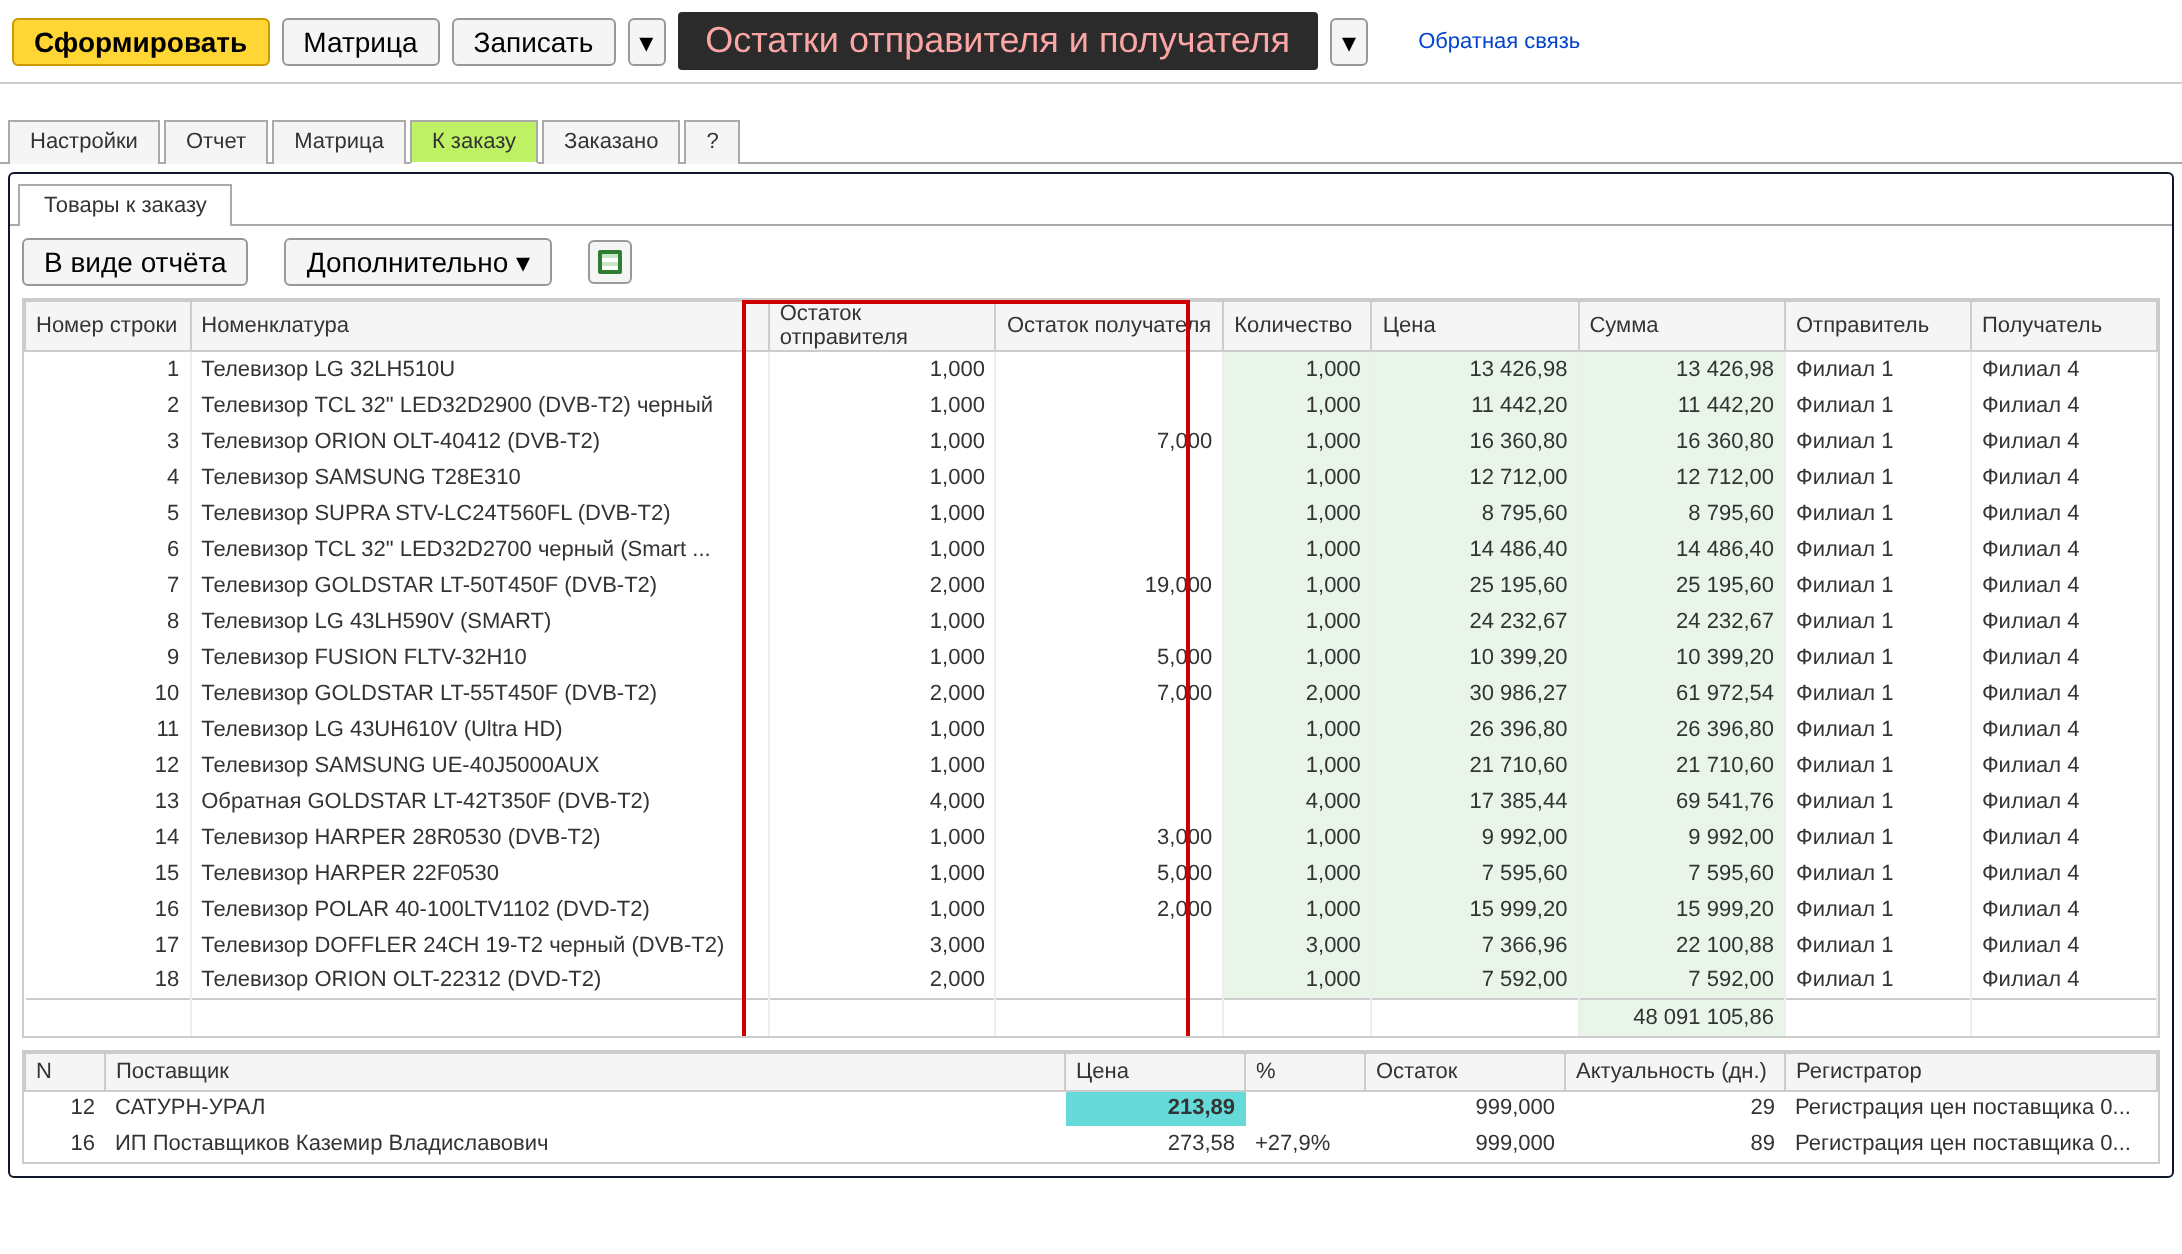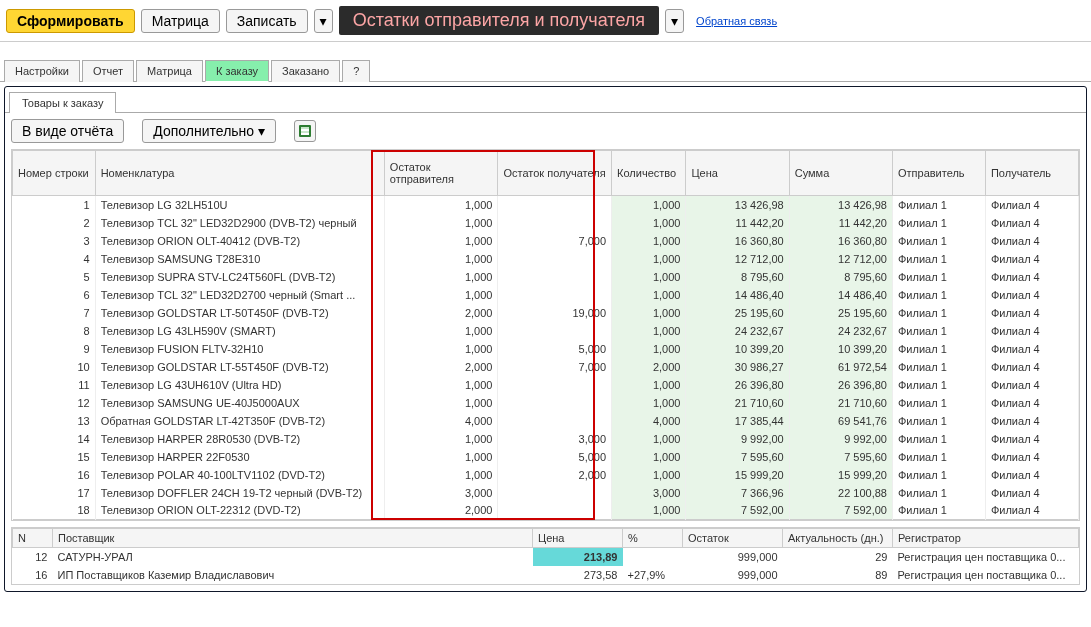--- a/index.html
+++ b/index.html
@@ -2,32 +2,32 @@
 <html><head>
 <meta charset="utf-8">
 <style>
 * { box-sizing: border-box; margin: 0; padding: 0; }
 body { font-family: Arial, sans-serif; font-size: 11px; background: #fff; color: #333; }
 .toolbar { display: flex; align-items: center; gap: 6px; padding: 6px; border-bottom: 1px solid #ccc; }
 .btn { border: 1px solid #999; background: #f5f5f5; padding: 3px 10px; border-radius: 3px; font-size: 14px; cursor: pointer; }
 .btn-yellow { background: #ffd633; border: 1px solid #cc9900; font-weight: bold; }
 .btn-dropdown { padding: 3px 5px; }
 .banner { background: #2b2b2b; color: #fca5a5; font-size: 18px; padding: 4px 14px; border-radius: 2px; font-weight: normal; }
-.link { color: #0044cc; text-decoration: underline; cursor: pointer; margin-left: 6px; }
+.link { color: #0044cc; cursor: pointer; margin-left: 19px; }
 .tabs1 { display: flex; border-bottom: 1px solid #aaa; padding-left: 4px; margin-top: 17px; }
 .tab1 { padding: 4px 10px; border: 1px solid #aaa; border-bottom: none; background: #f5f5f5; margin-right: 2px; cursor: pointer; font-size: 11px; position: relative; top: 1px; }
-.tab1.active { background: #86efac; border-bottom: 1px solid #fff; }
+.tab1.active { background: #bef264; border-bottom: 1px solid #fff; }
 .panel { border: 1px solid #0f172a; margin: 4px; border-radius: 3px; }
 .tabs2 { display: flex; padding: 4px 4px 0 4px; border-bottom: 1px solid #aaa; }
 .tab2 { padding: 4px 12px; border: 1px solid #aaa; border-bottom: none; background: #fff; position: relative; top: 1px; cursor: pointer; font-size: 11px; }
 .subtoolbar { display: flex; gap: 18px; padding: 6px; align-items: center; }
 .icon-btn { border: 1px solid #999; background: #f5f5f5; width: 22px; height: 22px; border-radius: 3px; display: flex; align-items: center; justify-content: center; cursor: pointer; }
 .grid-wrap { position: relative; border: 1px solid #ccc; margin: 0 6px; overflow: hidden; }
 .grid { width: 100%; border-collapse: collapse; font-size: 11px; }
-.grid th { background: #f5f5f5; border: 1px solid #ccc; padding: 10px 5px; text-align: left; font-weight: normal; position: relative; }
+.grid th { background: #f5f5f5; border: 1px solid #ccc; padding: 0 5px; text-align: left; font-weight: normal; position: relative; }
 .grid td { border-right: 1px solid #eee; padding: 1px 5px; white-space: nowrap; overflow: hidden; text-overflow: ellipsis; height: 18px; }
 .grid tbody tr { height: 18px; }
 .c-num { text-align: right; }
 .c-qty { text-align: right; background: #e8f5e8; }
 .c-price { text-align: right; background: #e8f5e8; }
 .c-sum { text-align: right; background: #e8f5e8; }
 .totals td { border-top: 1px solid #ccc; font-weight: normal; }
 .redbox { position: absolute; border: 2px solid #cc0000; pointer-events: none; z-index: 5; }
 .bottom-grid-wrap { border: 1px solid #ccc; margin: 6px; }
 .bottom-grid { width: 100%; border-collapse: collapse; font-size: 11px; }

